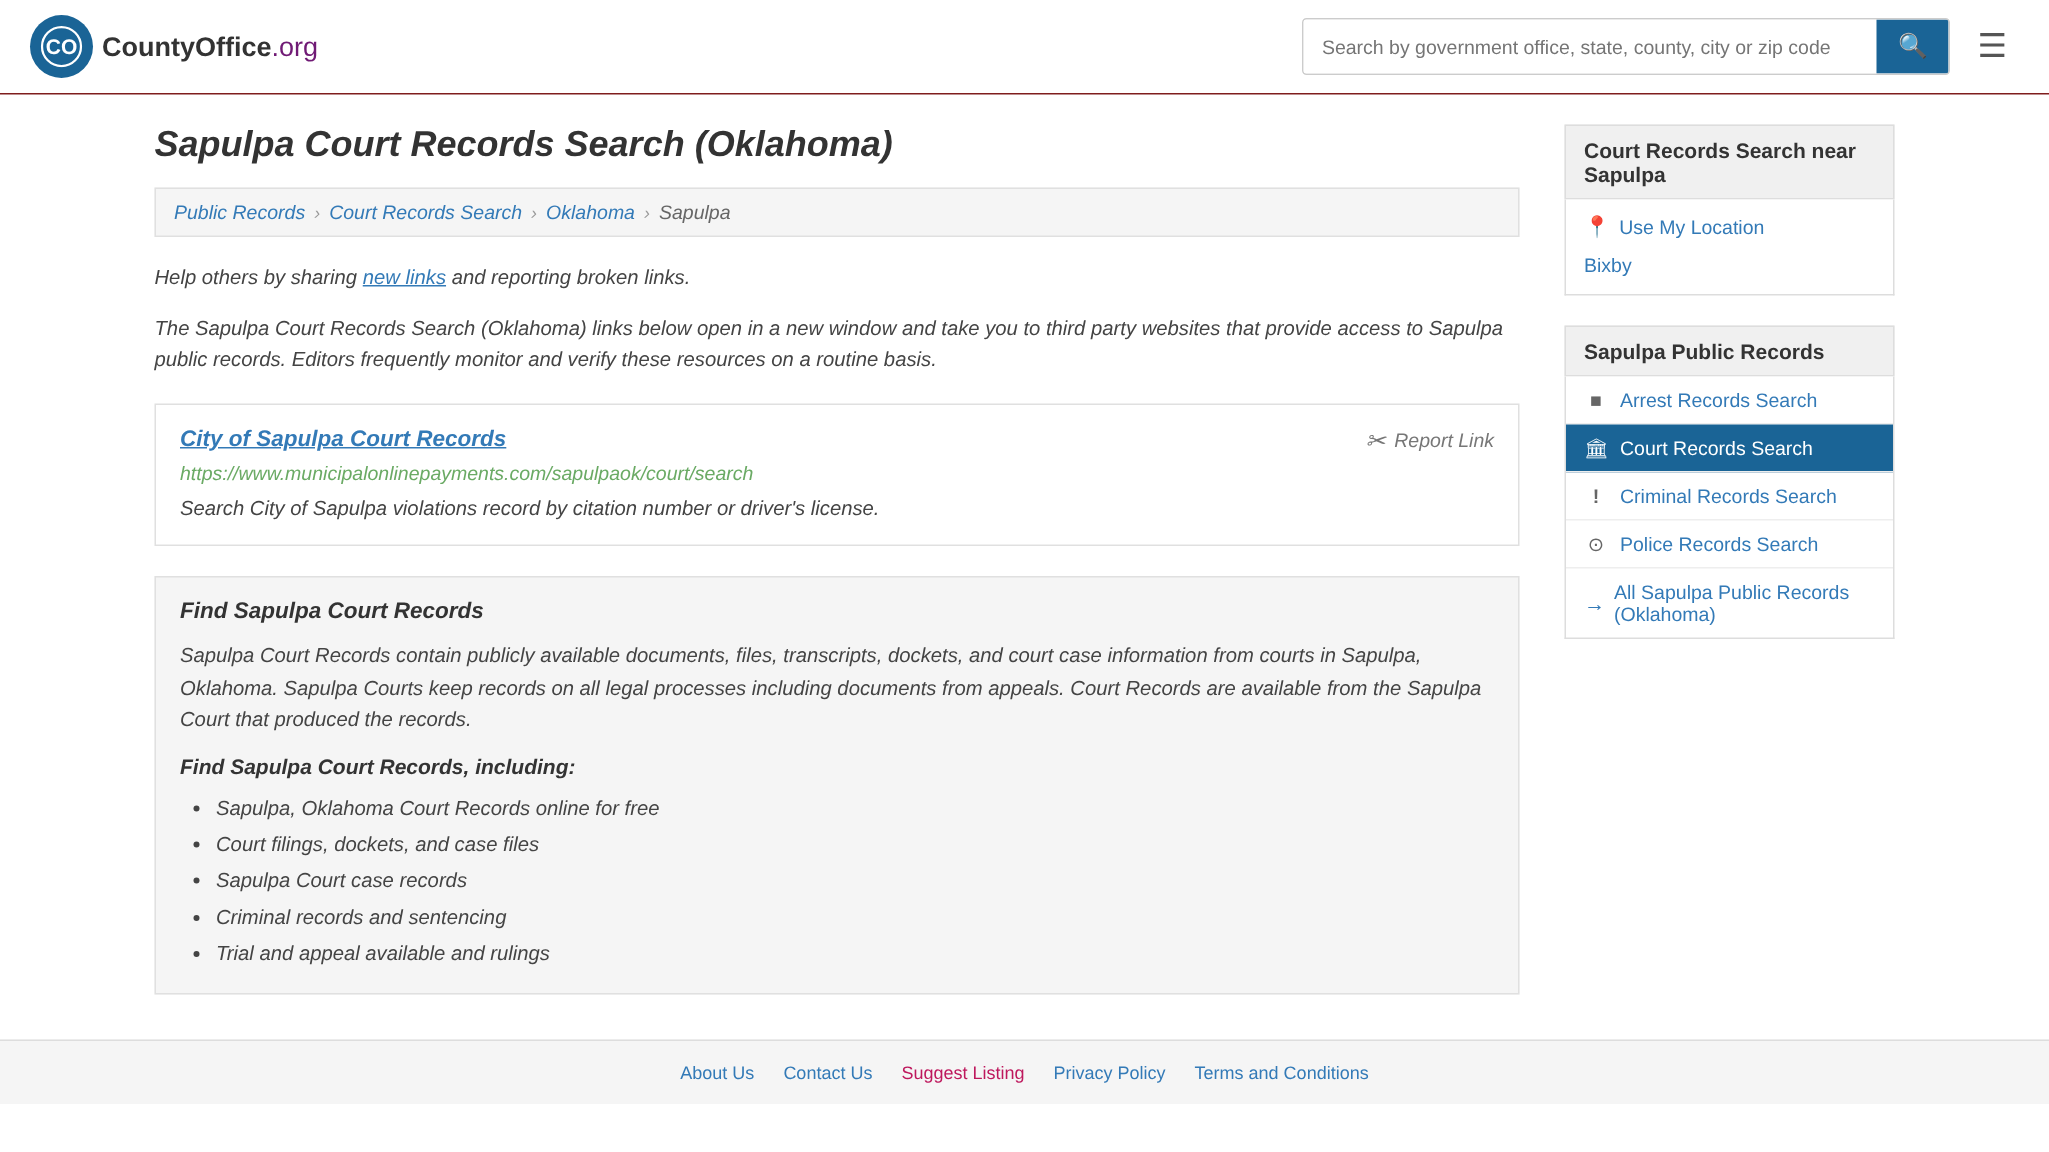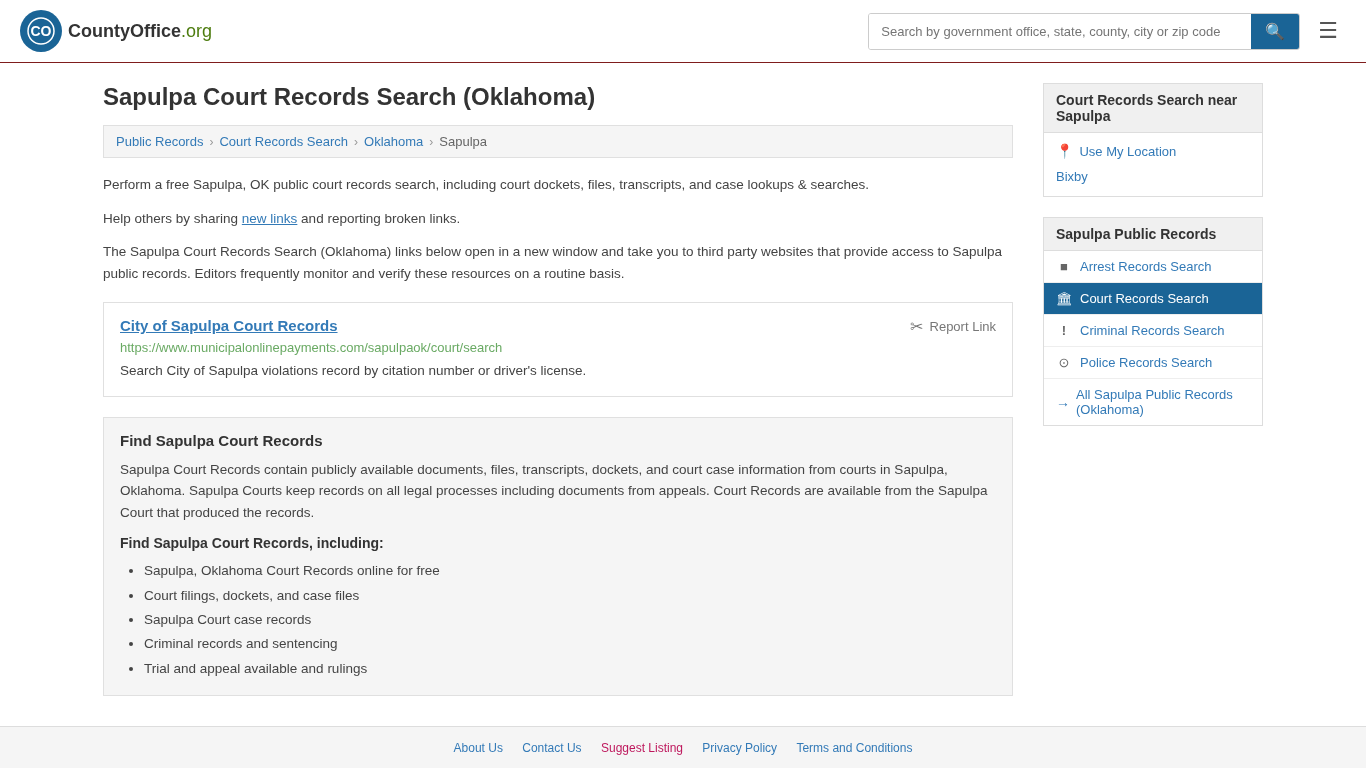--- a/index.html
+++ b/index.html
@@ -69,20 +69,21 @@
     #main-wrapper {
       max-width: 1200px;
       margin: 0 auto;
       padding: 20px 20px;
       display: flex;
       gap: 30px;
     }
     #content-area {
       flex: 1;
       min-width: 0;
+      font-style: italic;
     }
     #sidebar {
       width: 220px;
       flex-shrink: 0;
     }
 
     
     #page-title {
       font-size: 24px;
       font-weight: bold;
@@ -259,21 +260,21 @@
 
 <div id="header">
   <div id="logo-area">
     <div id="logo-icon">
       <svg width="28" height="28" viewBox="0 0 28 28">
         <circle cx="14" cy="14" r="13" fill="#1a6496" stroke="white" stroke-width="1.5"></circle>
         <text x="14" y="19" text-anchor="middle" fill="white" font-size="14" font-weight="bold">CO</text>
       </svg>
     </div>
     <div>
-      <span style="font-size:18px;font-weight:bold;color:#333;">CountyOffice</span><span style="font-size:18px;color:#4d7c0f;">.org</span>
+      <span style="font-size:18px;font-weight:bold;color:#333;">CountyOffice</span><span style="font-size:18px;color:#701a75;">.org</span>
     </div>
   </div>
   <div id="header-right">
     <div id="search-bar-container">
       <input id="search-input" type="text" style="flex: 1 1 0%; border: none; padding: 8px 12px; font-size: 13px; outline: none; color: rgb(153, 153, 153); width: 100%;" placeholder="Search by government office, state, county, city or zip code">
       <button id="search-button" style="background:#1a6496;border:none;padding:8px 14px;cursor:pointer;color:white;font-size:16px;">🔍</button>
     </div>
     <div id="menu-icon" style="font-size:22px;cursor:pointer;color:#555;padding:4px 8px;">
       ☰
     </div>
@@ -289,21 +290,20 @@
     <div id="breadcrumb" style="background:#f5f5f5;border:1px solid #e0e0e0;padding:8px 12px;font-size:13px;color:#666;margin-bottom:16px;display:flex;align-items:center;gap:6px;flex-wrap:wrap;">
       <a href="#" style="color:#337ab7;text-decoration:none;">Public Records</a>
       <span class="bc-sep">›</span>
       <a href="#" style="color:#337ab7;text-decoration:none;">Court Records Search</a>
       <span class="bc-sep">›</span>
       <a href="#" style="color:#337ab7;text-decoration:none;">Oklahoma</a>
       <span class="bc-sep">›</span>
       <span>Sapulpa</span>
     </div>
 
-    <p class="desc-text" style="font-size:13.5px;line-height:1.6;color:#444;margin-bottom:12px;">Perform a free Sapulpa, OK public court records search, including court dockets, files, transcripts, and case lookups &amp; searches.</p>
     <p class="desc-text" style="font-size:13.5px;line-height:1.6;color:#444;margin-bottom:12px;">
       <span>Help others by sharing </span><a href="#" style="color:#337ab7;text-decoration:underline;">new links</a><span> and reporting broken links.</span>
     </p>
     <p class="desc-text" style="font-size:13.5px;line-height:1.6;color:#444;margin-bottom:12px;">The Sapulpa Court Records Search (Oklahoma) links below open in a new window and take you to third party websites that provide access to Sapulpa public records. Editors frequently monitor and verify these resources on a routine basis.</p>
 
     <div class="record-entry" style="border:1px solid #e0e0e0;padding:14px 16px;margin:18px 0;background:#fff;">
       <div class="record-entry-header" style="display:flex;align-items:flex-start;justify-content:space-between;">
         <div class="record-title">
           <a href="#" style="font-size:15px;font-weight:bold;color:#337ab7;text-decoration:underline;">City of Sapulpa Court Records</a>
         </div>

